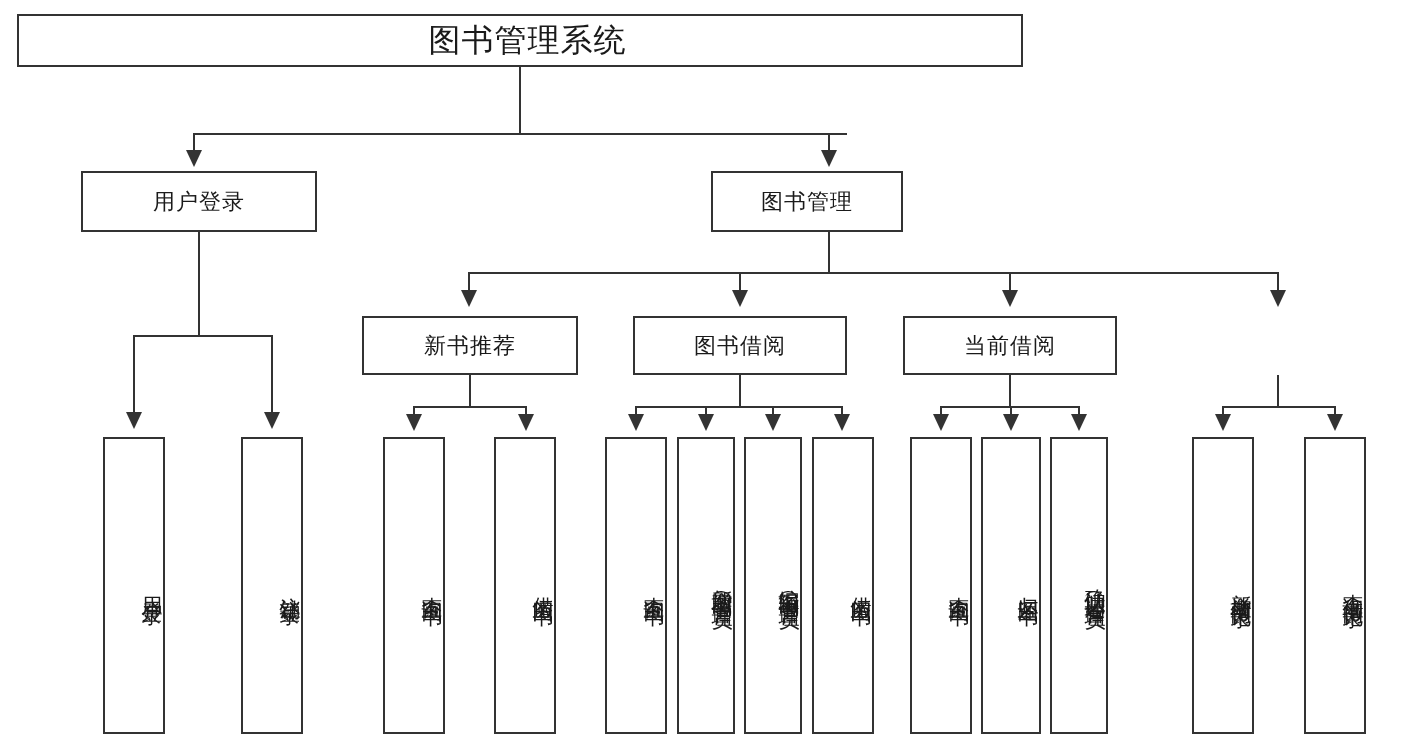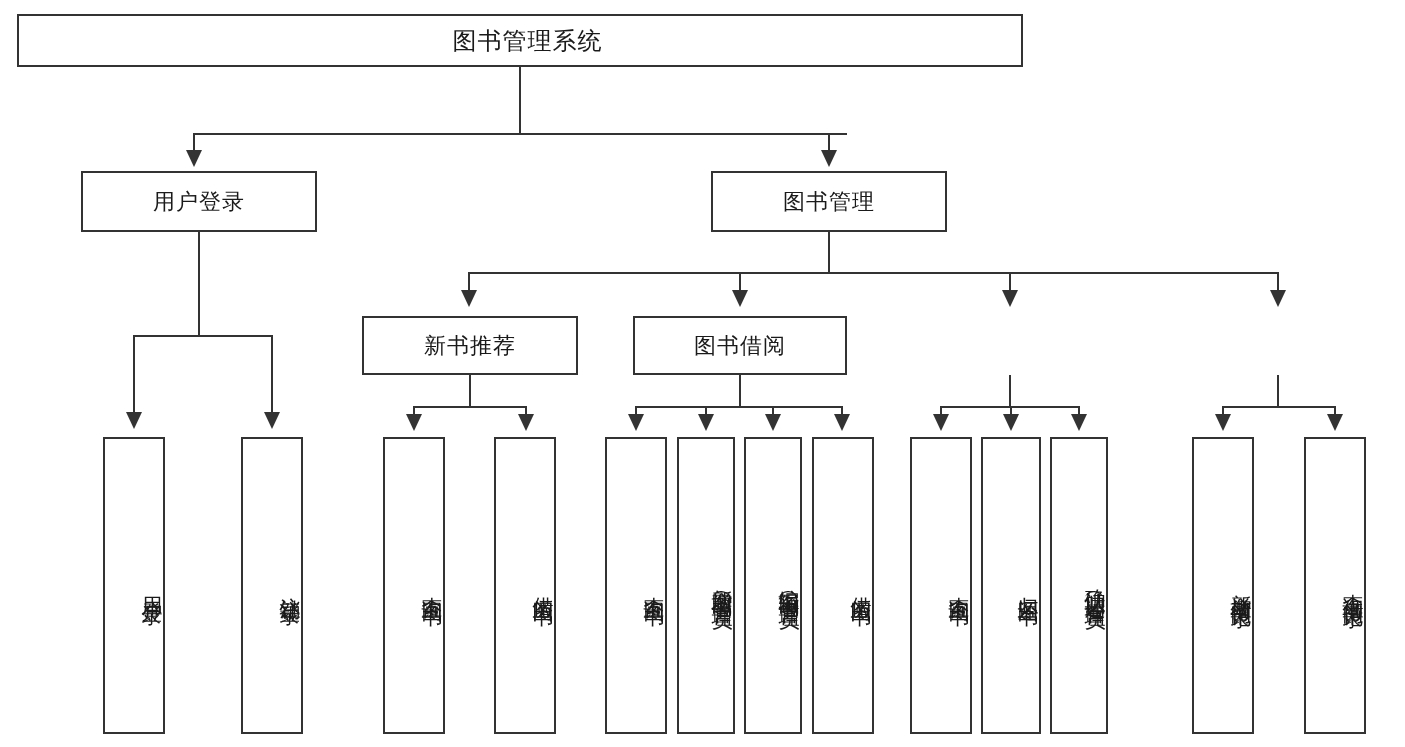--- a/index.html
+++ b/index.html
@@ -39,21 +39,21 @@
     padding: 12px 0;
     align-items: flex-start;
     justify-content: center;
   }
   .node.vert .label {
     writing-mode: vertical-rl;
     text-orientation: upright;
     line-height: 1.05;
   }
   #root-node {
-    font-size: 24px;
+    font-size: 32px;
     padding-left: 15px;
   }
   .conn {
     position: absolute;
     background: #333333;
   }
   .vline { width: 2px; }
   .hline { height: 2px; }
   .arrow {
     position: absolute;
@@ -87,21 +87,21 @@
   <div class="conn hline" style="left:193px; top:133px; width:654px;"></div>
 
   <div class="conn vline" style="left:193px; top:133px; height:20px;"></div>
   <div class="arrow" style="left:186px; top:150px;"></div>
   <div class="conn vline" style="left:828px; top:133px; height:20px;"></div>
   <div class="arrow" style="left:821px; top:150px;"></div>
 
   <div class="node horiz" style="left:81px; top:171px; width:236px; height:61px;">
     <span class="label">用户登录</span>
   </div>
-  <div class="node horiz" style="left:711px; top:171px; width:236px; height:61px;">
+  <div class="node horiz" style="left:711px; top:171px; width:192px; height:61px;">
     <span class="label">图书管理</span>
   </div>
 
   <div class="conn vline" style="left:198px; top:232px; height:104px;"></div>
   <div class="conn hline" style="left:133px; top:335px; width:139px;"></div>
   <div class="conn vline" style="left:133px; top:335px; height:80px;"></div>
   <div class="arrow" style="left:126px; top:412px;"></div>
   <div class="conn vline" style="left:271px; top:335px; height:80px;"></div>
   <div class="arrow" style="left:264px; top:412px;"></div>
 
@@ -122,20 +122,23 @@
   <div class="conn vline" style="left:1009px; top:272px; height:20px;"></div>
   <div class="arrow" style="left:1002px; top:290px;"></div>
   <div class="conn vline" style="left:1277px; top:272px; height:20px;"></div>
   <div class="arrow" style="left:1270px; top:290px;"></div>
 
   <div class="node horiz" style="left:362px; top:316px; width:216px; height:59px;">
     <span class="label">新书推荐</span>
   </div>
   <div class="node horiz" style="left:633px; top:316px; width:214px; height:59px;">
     <span class="label">图书借阅</span>
+  </div>
+  <div class="node horiz" style="left:903px; top:316px; width:214px; height:59px;">
+    <span class="label">当前借阅</span>
   </div>
 
   <div class="conn vline" style="left:469px; top:375px; height:32px;"></div>
   <div class="conn hline" style="left:413px; top:406px; width:113px;"></div>
   <div class="conn vline" style="left:413px; top:406px; height:10px;"></div>
   <div class="arrow" style="left:406px; top:414px;"></div>
   <div class="conn vline" style="left:525px; top:406px; height:10px;"></div>
   <div class="arrow" style="left:518px; top:414px;"></div>
 
   <div class="node vert" style="left:383px; top:437px; width:62px; height:297px;">

